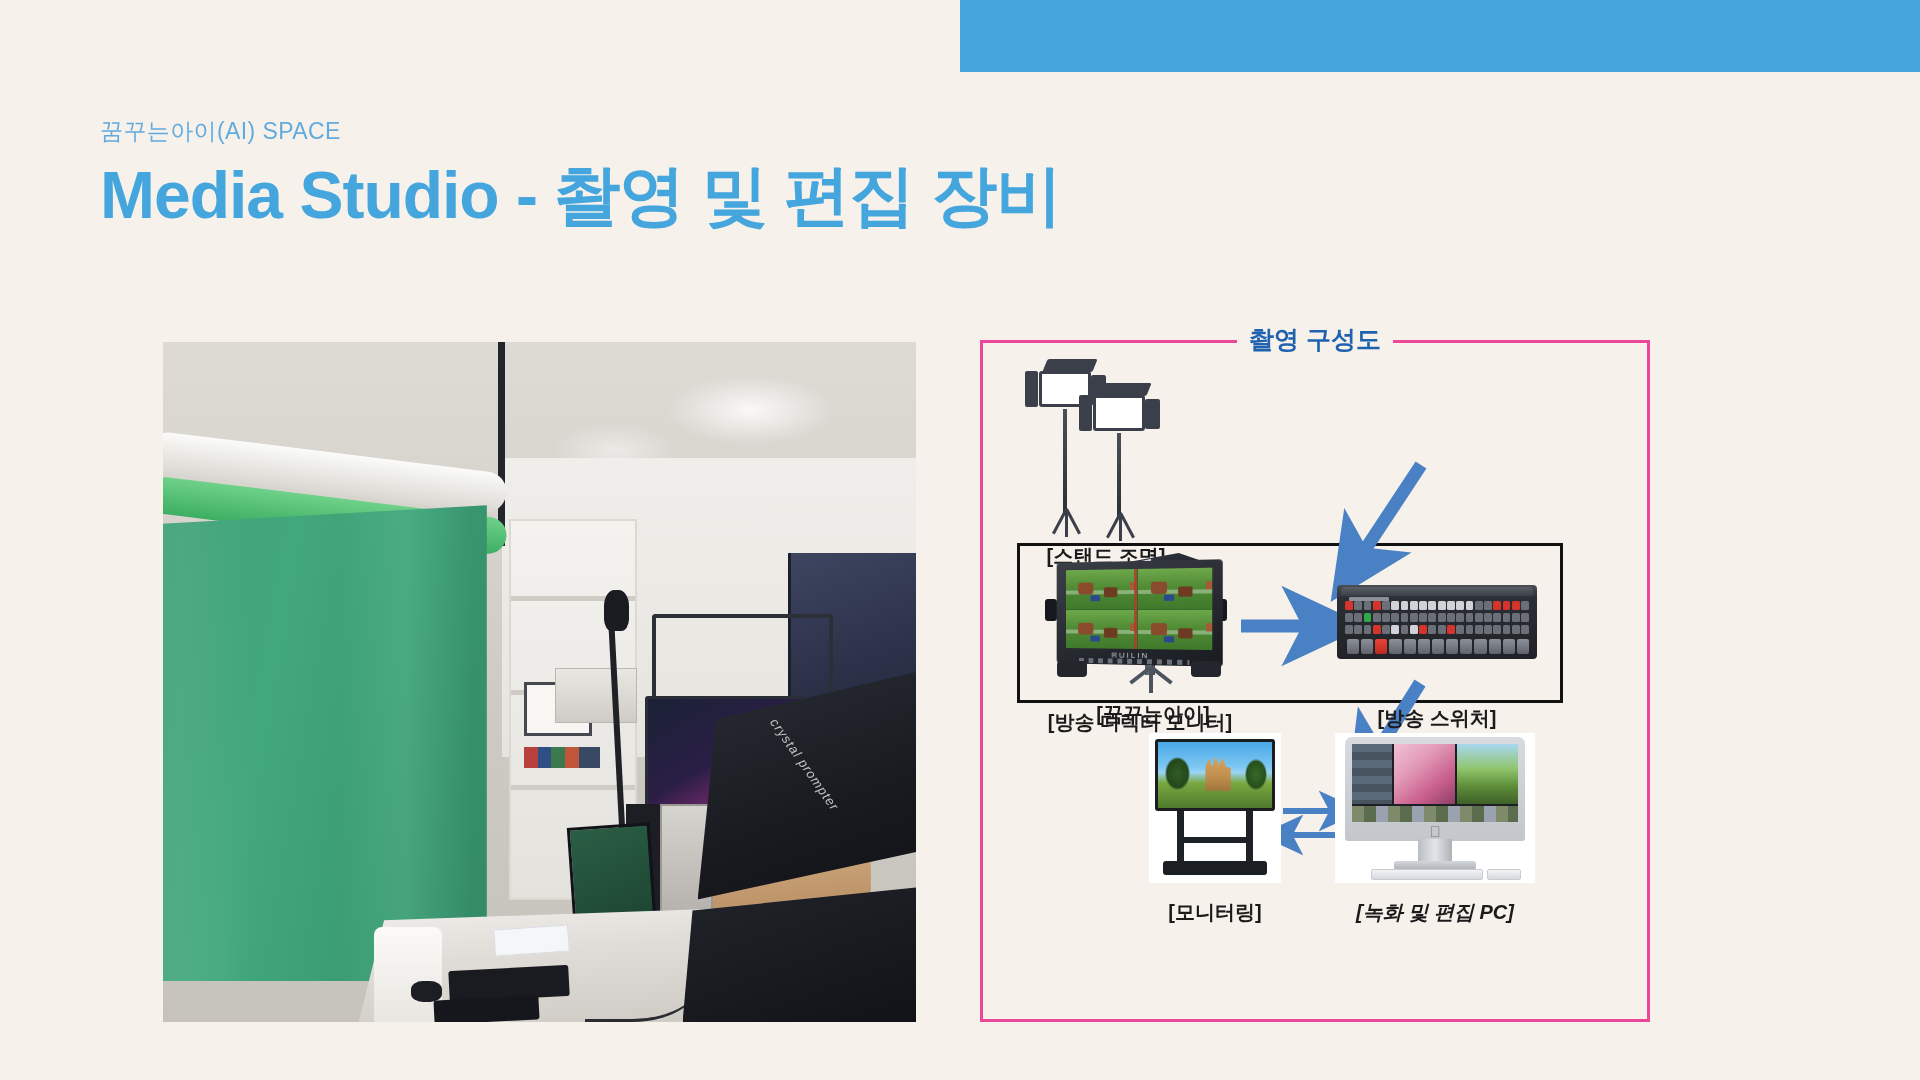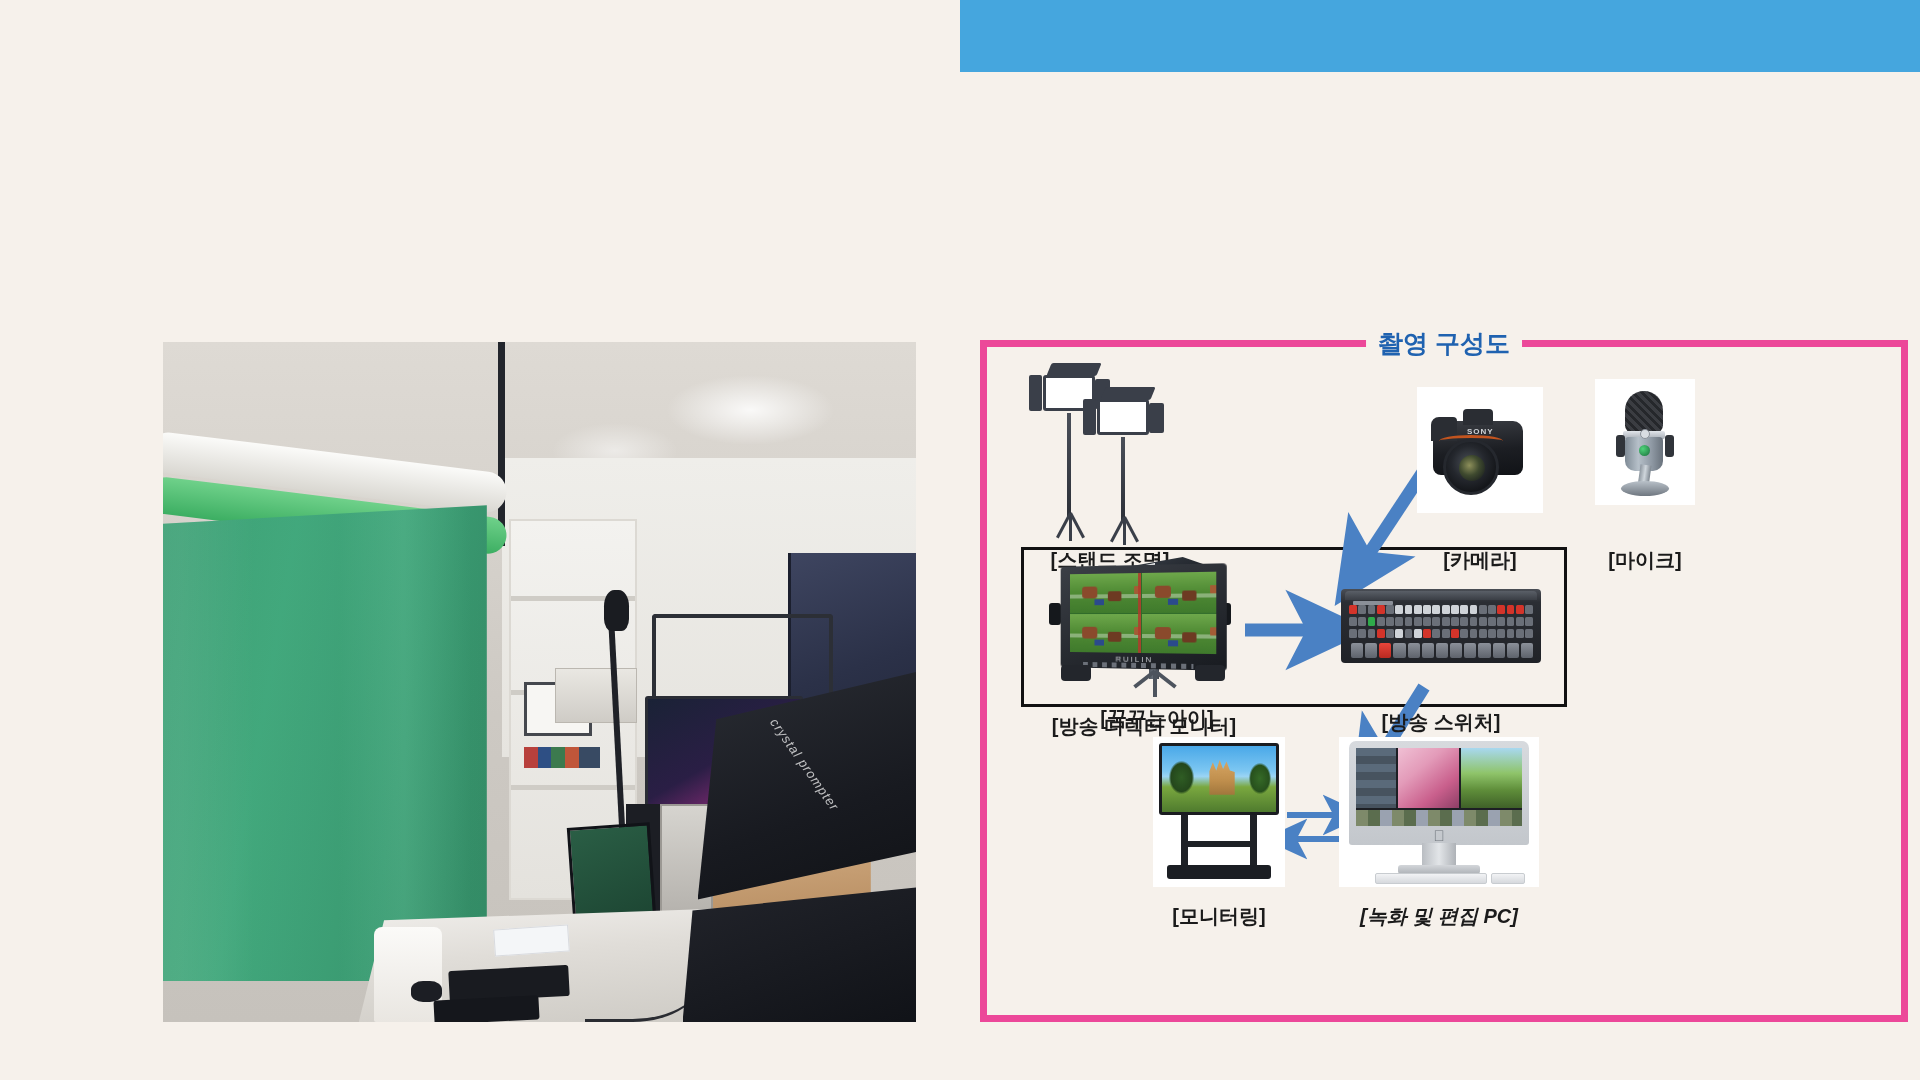--- a/index.html
+++ b/index.html
@@ -287,23 +287,23 @@
     background: #f4f6f8;
     transform: rotate(-4deg);
     border: 1px solid #d8dade;
   }
 
   
   .diagram {
     position: absolute;
     left: 980px;
     top: 340px;
-    width: 928px;
+    width: 670px;
     height: 682px;
-    border: 7px solid #ec4899;
+    border: 3px solid #ec4899;
     background: transparent;
   }
   .diagram-title {
     position: absolute;
     top: -20px;
     left: 50%;
     transform: translateX(-50%);
     background: #F6F1EB;
     padding: 0 12px;
     font-size: 25px;
@@ -803,20 +803,24 @@
     border: 3px solid #111;
   }
 </style>
 </head>
 <body>
 
 <div class="slide">
 
   <div class="accent-bar"></div>
 
+  <div class="header">
+    <div class="eyebrow">꿈꾸는아이(AI) SPACE</div>
+    <div class="page-title">Media Studio - 촬영 및 편집 장비</div>
+  </div>
 
   <div class="photo-frame">
     <div class="photo">
       <div class="ph-wallpanel"></div>
       <div class="ph-tv"></div>
       <div class="ph-pole"></div>
       <div class="ph-roll-white"></div>
       <div class="ph-roll-green"></div>
       <div class="ph-green"></div>
       <div class="ph-shelf">
@@ -898,46 +902,21 @@
               <span></span>
               <span></span>
               <span></span>
             </div>
         </div>
       </div>
       <div class="dg-label" style="top:178px;">[스탠드 조명]</div>
     </div>
 
 
-    <div class="dg-item" style="left:430px; top:40px; width:126px;">
-      <div class="icon-camera">
-        <div class="cam-body"></div>
-        <div class="cam-evf"></div>
-        <div class="cam-grip"></div>
-        <div class="cam-brand">SONY</div>
-        <div class="cam-lens"></div>
-        <div class="cam-ring"></div>
-      </div>
-      <div class="dg-label" style="top:160px;">[카메라]</div>
-    </div>
-
-    <div class="dg-item" style="left:608px; top:32px; width:100px;">
-      <div class="icon-mic">
-        <div class="mic-grille"></div>
-        <div class="mic-band"></div>
-        <div class="mic-yokeL"></div>
-        <div class="mic-yokeR"></div>
-        <div class="mic-body"></div>
-        <div class="mic-dial"></div>
-        <div class="mic-knob"></div>
-        <div class="mic-stem"></div>
-        <div class="mic-base"></div>
-      </div>
-      <div class="dg-label" style="top:168px;">[마이크]</div>
-    </div>
+
 
     <div class="dg-item" style="left:110px; top:206px; width:120px;">
       <div class="icon-prompter">
         <div class="pr-hood"></div>
         <div class="pr-glass"></div>
         <div class="pr-tablet"></div>
         <div class="pr-col"></div>
         <div class="pr-legs">
           <span></span>
             <span></span>

